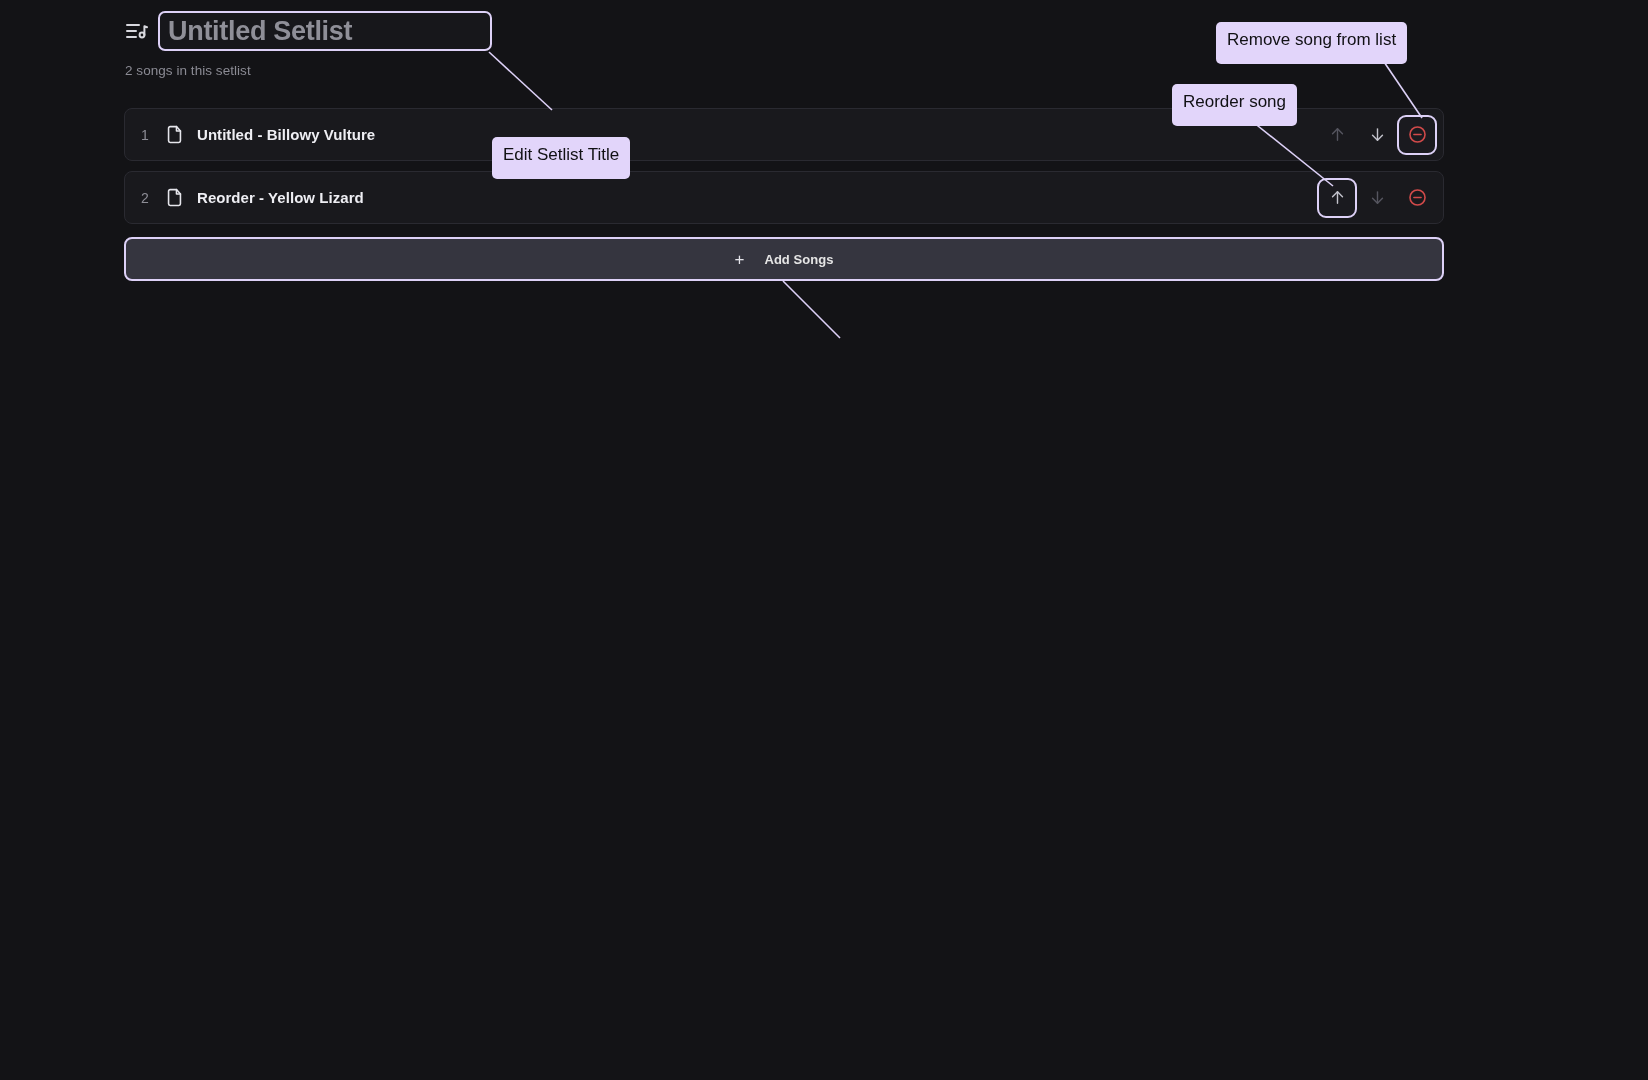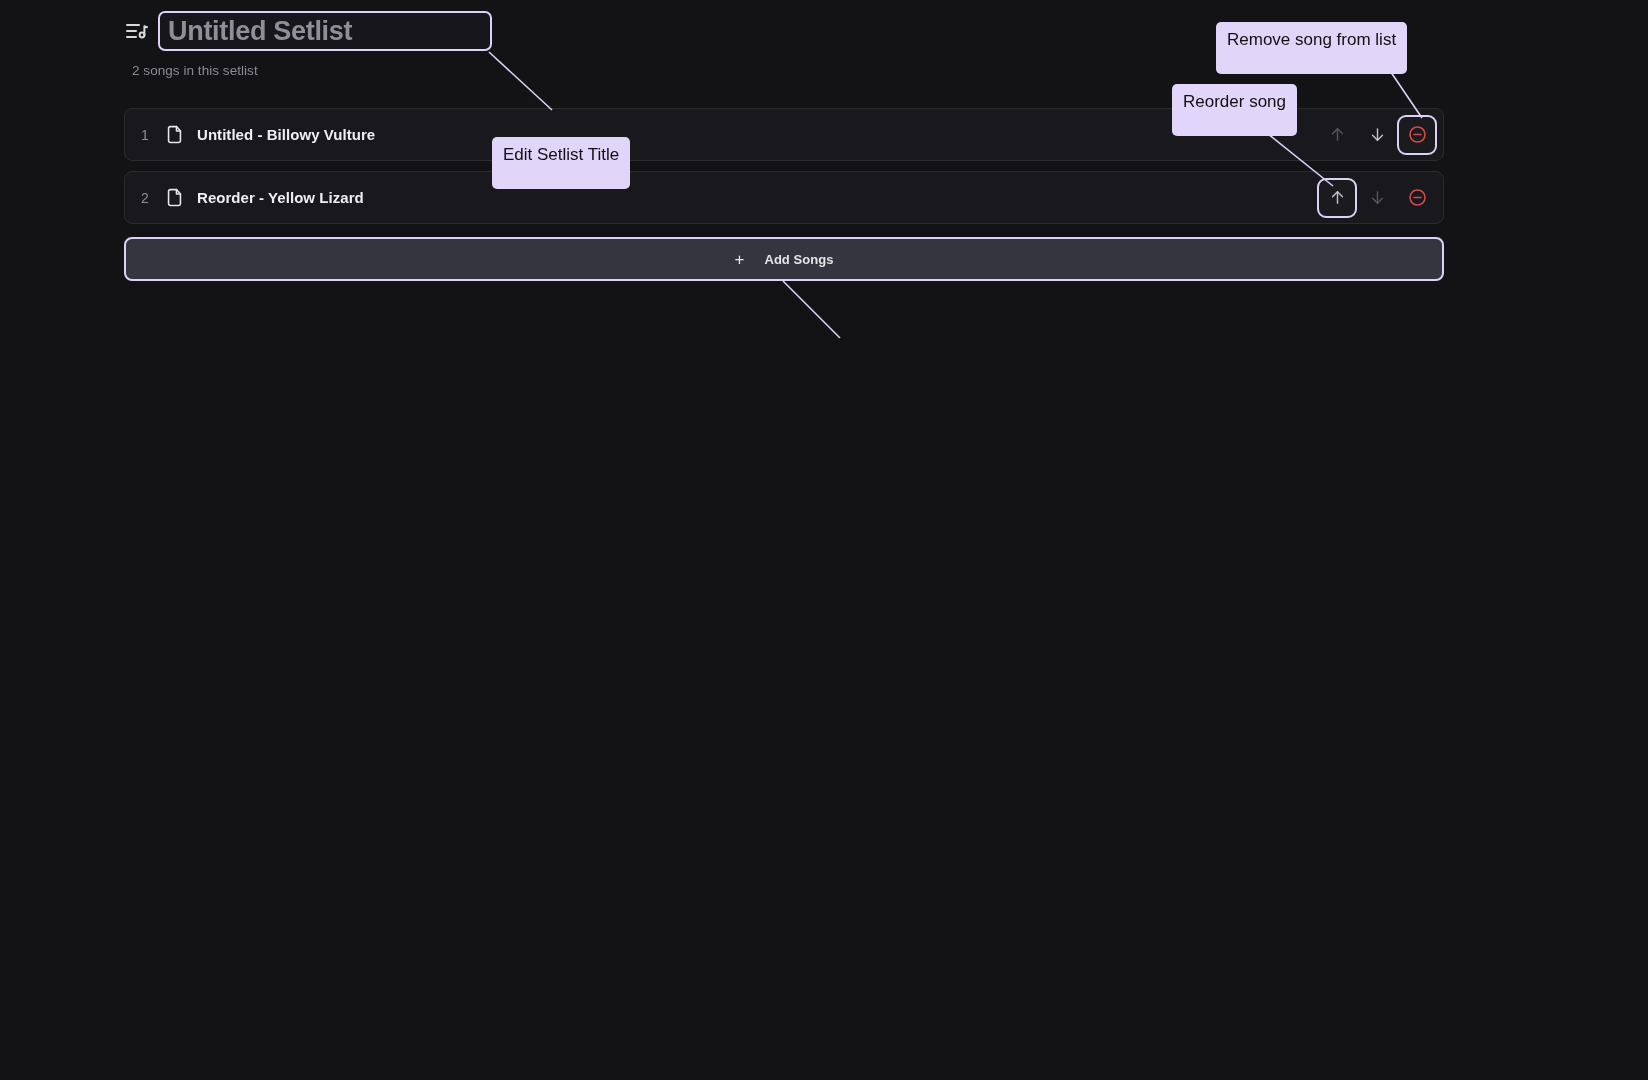--- a/index.html
+++ b/index.html
@@ -56,21 +56,21 @@
     font-size: 27px;
     font-weight: 700;
     letter-spacing: -0.3px;
     padding: 0 8px;
     outline: none;
   }
   .title-input::placeholder { color: #8f8f98; opacity: 1; }
 
   .subtitle {
     margin-top: 9px;
-    margin-left: 8px;
+    margin-left: 1px;
     font-size: 13.5px;
     color: #8b8b94;
     letter-spacing: 0.05px;
   }
 
   
   .song-list {
     position: absolute;
     left: 124px;
     top: 108px;
@@ -174,21 +174,21 @@
   }
 
   
   .callout {
     position: absolute;
     background: #e2d5fa;
     color: #111114;
     border-radius: 5px;
     font-size: 17px;
     line-height: 1;
-    padding: 9px 11px 26px 11px;
+    padding: 9px 11px 16px 11px;
     white-space: nowrap;
     font-family: "Liberation Sans", sans-serif;
   }
 
   #callout-edit-title   { left: 492px;  top: 108px; margin-top: 29px; }
   #callout-reorder      { left: 1172px; top: 84px;  }
   #callout-remove       { left: 1216px; top: 22px;  }
   #callout-add-songs    { left: 750px;  top: 336px; }
 
   svg.connectors {

